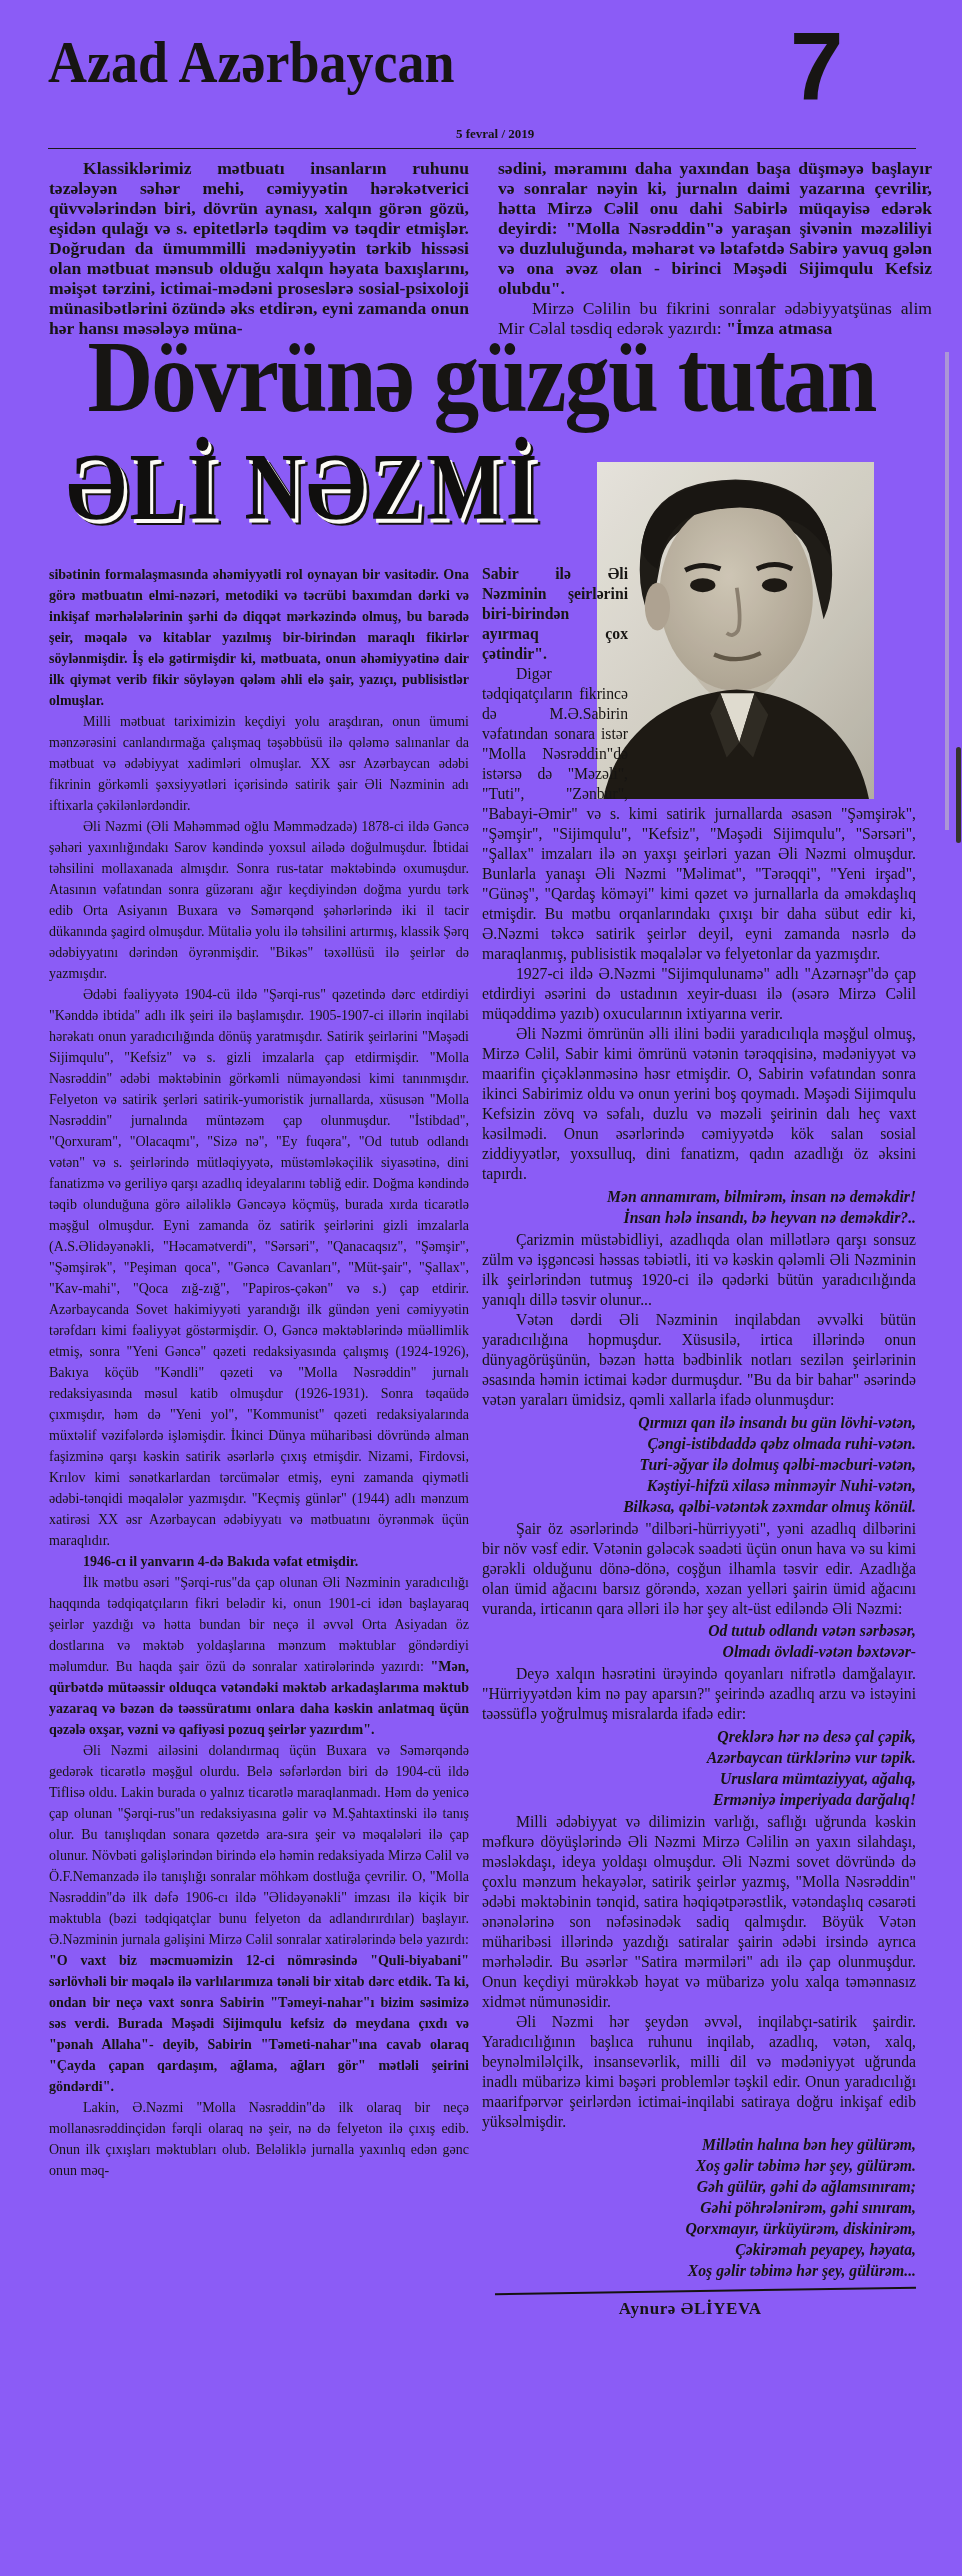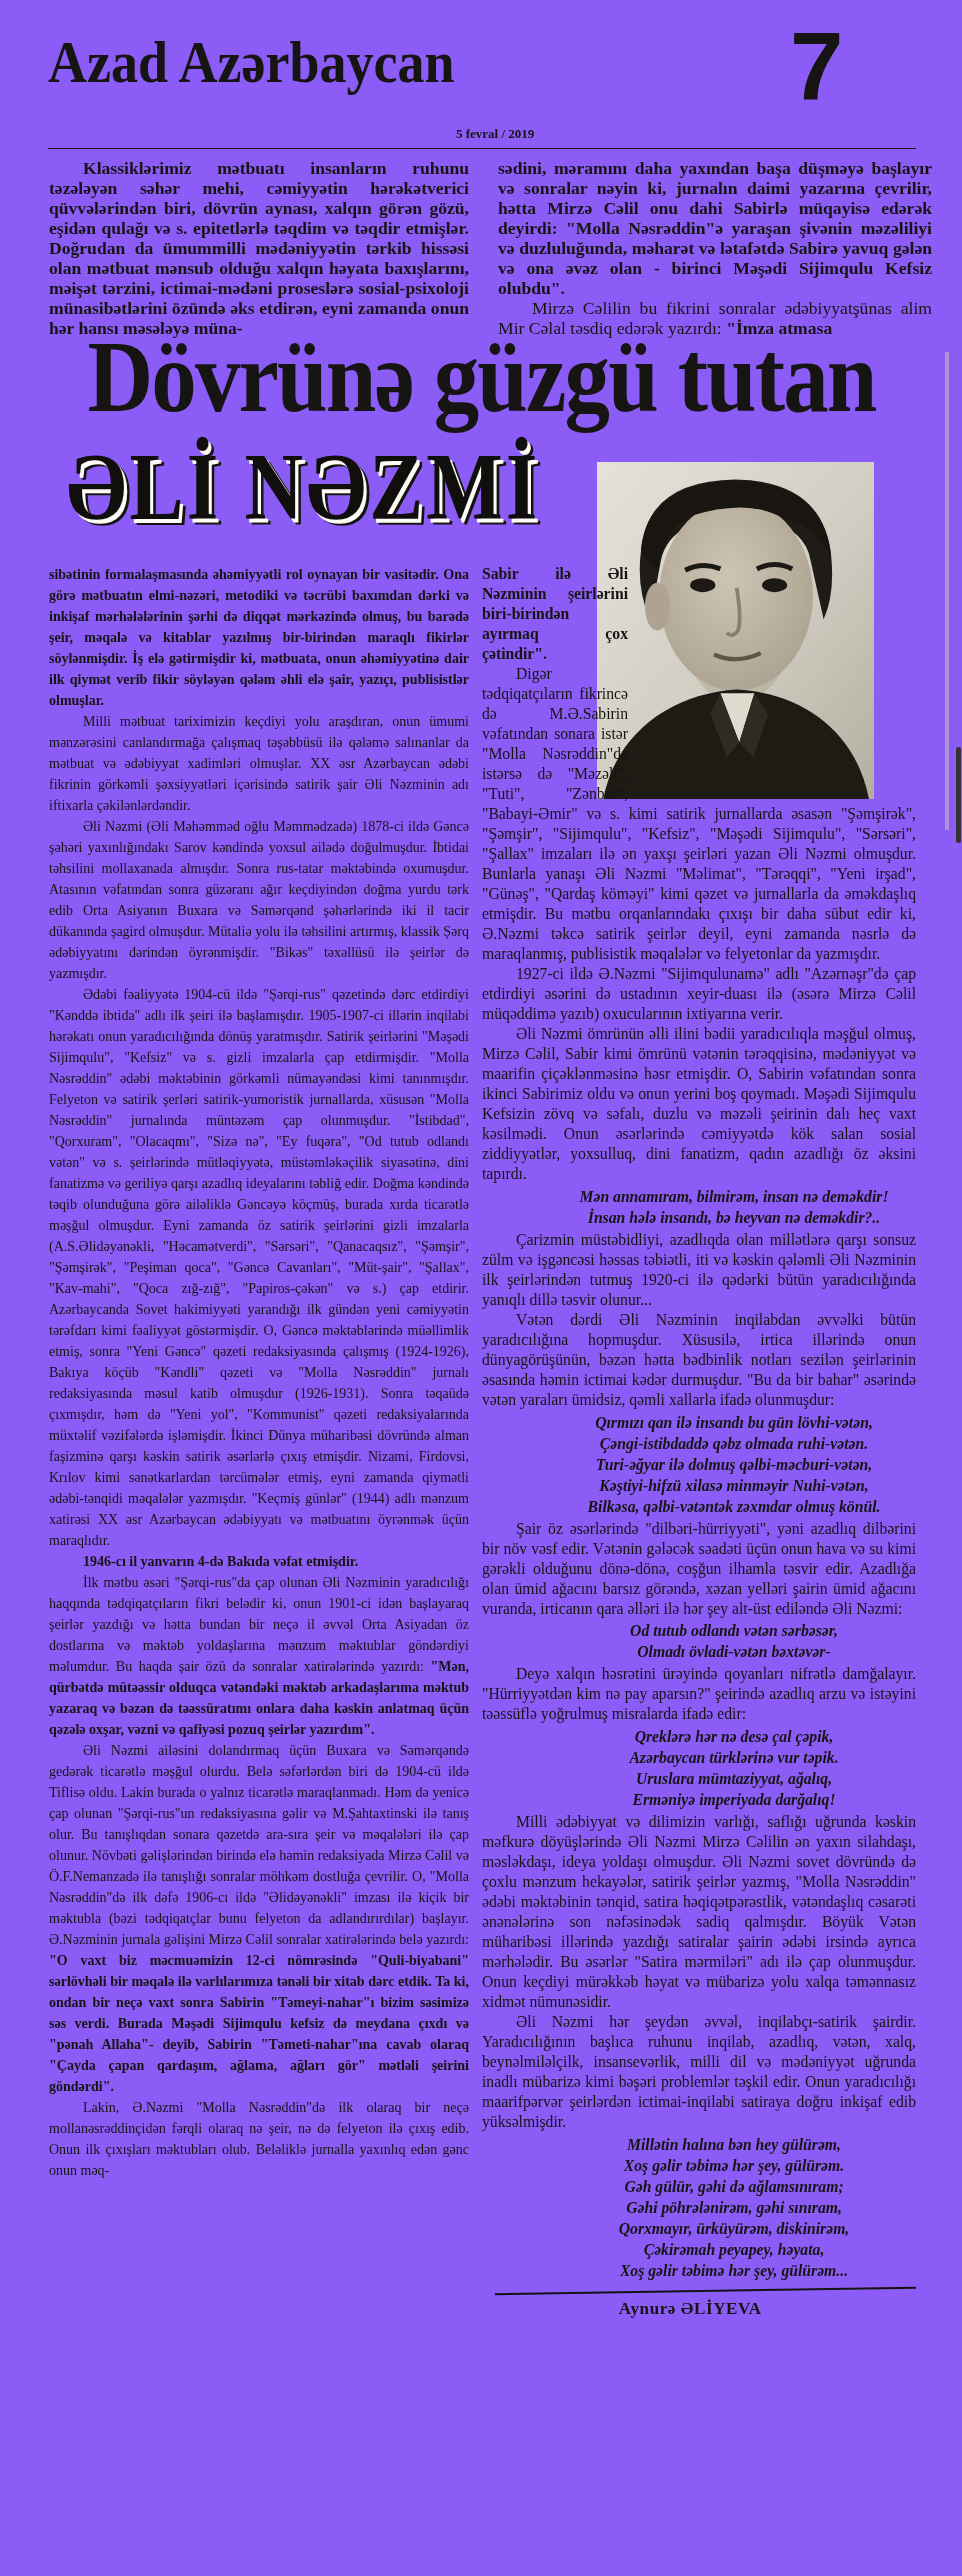--- a/index.html
+++ b/index.html
@@ -29,21 +29,21 @@
   .portrait{position:absolute;left:597px;top:462px;width:277px;height:337px;
             background:#dddbd2;overflow:hidden;}
   .portrait svg{display:block;width:100%;height:100%;}
   
   .col{position:absolute;top:564px;text-align:justify;}
   .col-left{left:49px;width:420px;font-size:14px;line-height:21px;}
   .col-right{left:482px;width:434px;font-size:15.7px;line-height:20px;}
   .para{margin:0;}
   .para.ind{text-indent:34px;}
   .b{font-weight:bold;}
-  .verse{margin:1.9px 0 1.9px 70px;font-weight:bold;font-style:italic;line-height:21px;text-align:center;}
+  .verse{margin:1.9px 0 1.9px 70px;font-weight:bold;font-style:italic;line-height:21px;text-align:right;}
   .wrap-spacer{float:right;width:288px;height:236px;}
   
   .byline-block{margin-top:8.8px;}
   .byline-rule{border-top:2.5px solid #15130f;transform:rotate(-0.9deg);margin:2.5px 0 7.5px 12.6px;}
   .byline{text-align:center;font-weight:bold;font-size:17px;padding-right:17.6px;letter-spacing:0.6px;}
   
   .scan-mark{position:absolute;left:956px;top:747px;width:5px;height:96px;background:#35322e;border-radius:2.5px;}
   .scan-streak{position:absolute;left:945px;top:352px;width:3.8px;height:478px;background:#c9c6bd;opacity:.55;}
 </style>
 </head>

